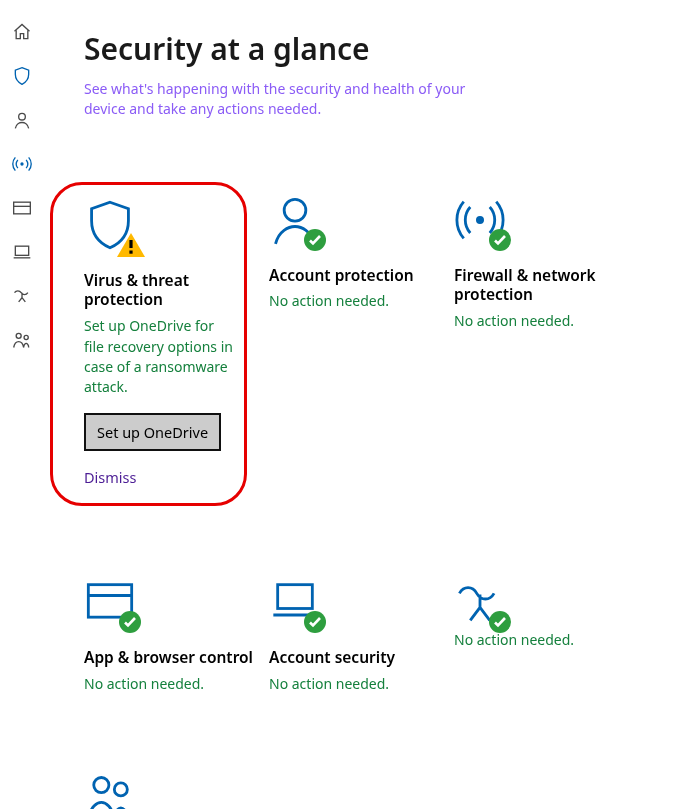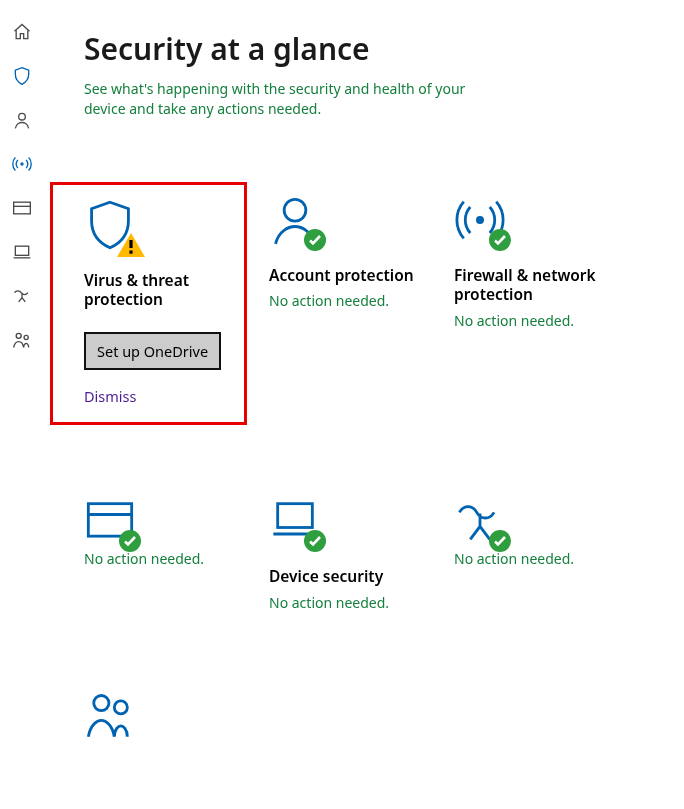--- a/index.html
+++ b/index.html
@@ -42,34 +42,35 @@
     overflow: hidden;
   }
   h1.page-title {
     font-size: 30px;
     font-weight: 600;
     margin: 4px 0 10px 0;
     letter-spacing: 0px;
   }
   .page-subtitle {
     font-size: 14px;
-    color: #15803d;
+    color: #8b5cf6;
     max-width: 400px;
     line-height: 1.45;
   }
   .grid {
     margin-top: 62px;
     display: grid;
     grid-template-columns: repeat(3, 185px);
     column-gap: 0px;
     row-gap: 58px;
   }
   .card {
     position: relative;
     padding: 12px 16px 6px 0px;
+    border-radius: 32px;
   }
   .card.highlight-box {
     border: 3px solid #e60000;
     margin-left: -34px;
     padding-left: 31px;
     padding-right: 10px;
     padding-top: 14px;
     padding-bottom: 16px;
     width: 197px;
     box-sizing: border-box;
@@ -194,20 +195,21 @@
           </span>
           <span class="overlay tri">
             <svg viewBox="0 0 30 26">
                 <path d="M15 1 29 25H1z" fill="#ffb900"></path>
                 <rect x="13.4" y="8" width="3.2" height="8" fill="#000"></rect>
                 <rect x="13.4" y="18.5" width="3.2" height="3.2" fill="#000"></rect>
               </svg>
           </span>
         </div>
         <div class="card-title">Virus &amp; threat protection</div>
+        <div class="card-status">Set up OneDrive for file recovery options in case of a ransomware attack.</div>
         <button class="action-btn">Set up OneDrive</button>
         <span class="dismiss-link">Dismiss</span>
       </div>
 
       <div class="card">
         <div class="card-icon-wrap">
           <span class="card-icon">
             <svg viewBox="0 0 48 48" fill="none" stroke="#0063b1" stroke-width="2.6">
                 <circle cx="24" cy="15" r="10"></circle>
                 <path d="M6 46c3-12 12-16 18-16s15 4 18 16"></path>
@@ -251,39 +253,40 @@
                 <path d="M4 18h40"></path>
               </svg>
           </span>
           <span class="overlay">
             <svg viewBox="0 0 24 24">
                 <circle cx="12" cy="12" r="11" fill="#2e9e3f"></circle>
                 <path d="M7 12.5l3 3 7-7.5" stroke="#fff" stroke-width="2.6" fill="none"></path>
               </svg>
           </span>
         </div>
+        <div class="card-title">App &amp; browser control</div>
         <div class="card-status">No action needed.</div>
       </div>
 
       <div class="card">
         <div class="card-icon-wrap">
           <span class="card-icon">
             <svg viewBox="0 0 48 48" fill="none" stroke="#0063b1" stroke-width="2.6">
                 <rect x="8" y="8" width="32" height="22"></rect>
                 <path d="M4 36h40"></path>
               </svg>
           </span>
           <span class="overlay">
             <svg viewBox="0 0 24 24">
                 <circle cx="12" cy="12" r="11" fill="#2e9e3f"></circle>
                 <path d="M7 12.5l3 3 7-7.5" stroke="#fff" stroke-width="2.6" fill="none"></path>
               </svg>
           </span>
         </div>
-        <div class="card-title">Device security</div>
+        <div class="card-title">Account security</div>
         <div class="card-status">No action needed.</div>
       </div>
 
       <div class="card">
         <div class="card-icon-wrap">
           <span class="card-icon">
             <svg viewBox="0 0 48 48" fill="none" stroke="#0063b1" stroke-width="2.6">
                 <path d="M5 16c4-7 12-7 16 0 4 7 12 7 16 0M24 17v12l-9 12M24 29l9 12"></path>
               </svg>
           </span>

